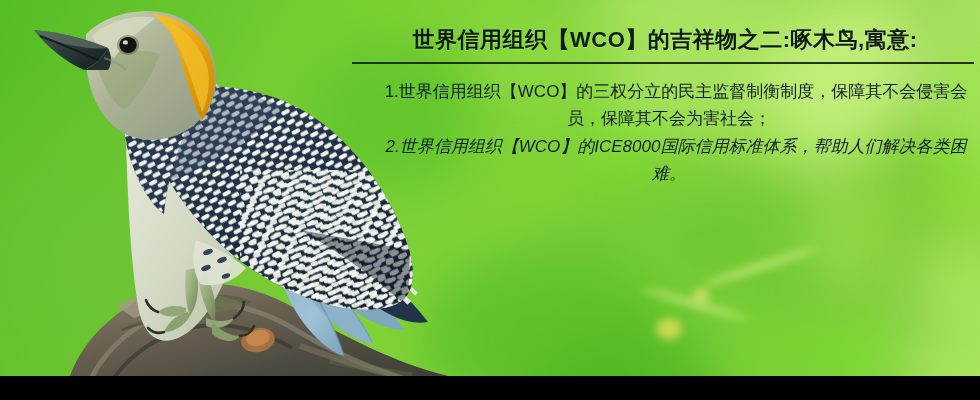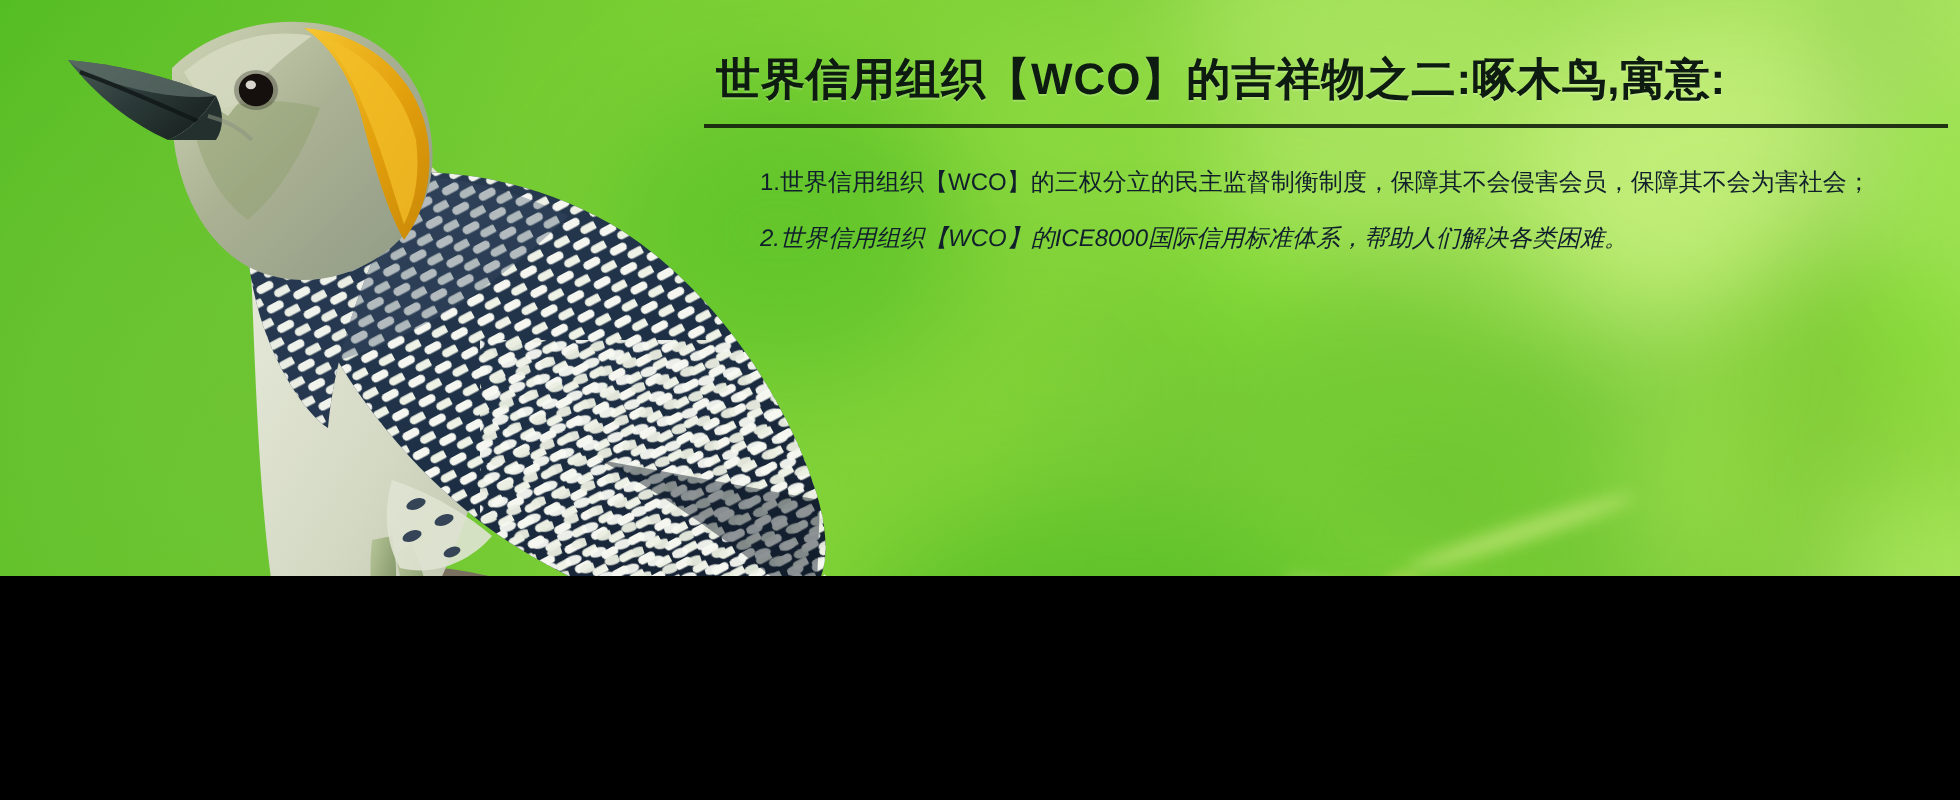--- a/index.html
+++ b/index.html
@@ -4,24 +4,25 @@
 <title>WCO Banner</title>
 <style>
   html, body {
     margin: 0;
     padding: 0;
     background: #000;
   }
   .banner {
     position: relative;
     width: 980px;
-    height: 288px;
+    height: 376px;
     overflow: hidden;
     font-family: "Liberation Sans", "DejaVu Sans", sans-serif;
     background: #5ec32a;
+    text-align: center;
   }
 
   
   .bg-base {
     position: absolute;
     inset: 0;
     background:
       radial-gradient(ellipse 300px 240px at 86% 14%, rgba(168,226,96,0.95) 0%, rgba(168,226,96,0) 70%),
       radial-gradient(ellipse 260px 200px at 62% 8%,  rgba(120,200,58,0.85) 0%, rgba(120,200,58,0) 72%),
       radial-gradient(ellipse 340px 280px at 97% 60%, rgba(150,222,80,0.9) 0%, rgba(150,222,80,0) 72%),
@@ -109,21 +110,21 @@
     margin-top: 6px;
     width: 622px;
     height: 2px;
     background: #17240f;
     opacity: .92;
   }
   .body {
     margin-top: 14px;
     padding-left: 14px;
     color: #101f2b;
-    font-size: 12px;
+    font-size: 17px;
     line-height: 27px;
   }
   .body .item { text-indent: 14px; }
   .body .item + .item { margin-top: 1px; font-style: italic; }
 </style>
 </head>
 <body>
 
 <div class="banner">
 

